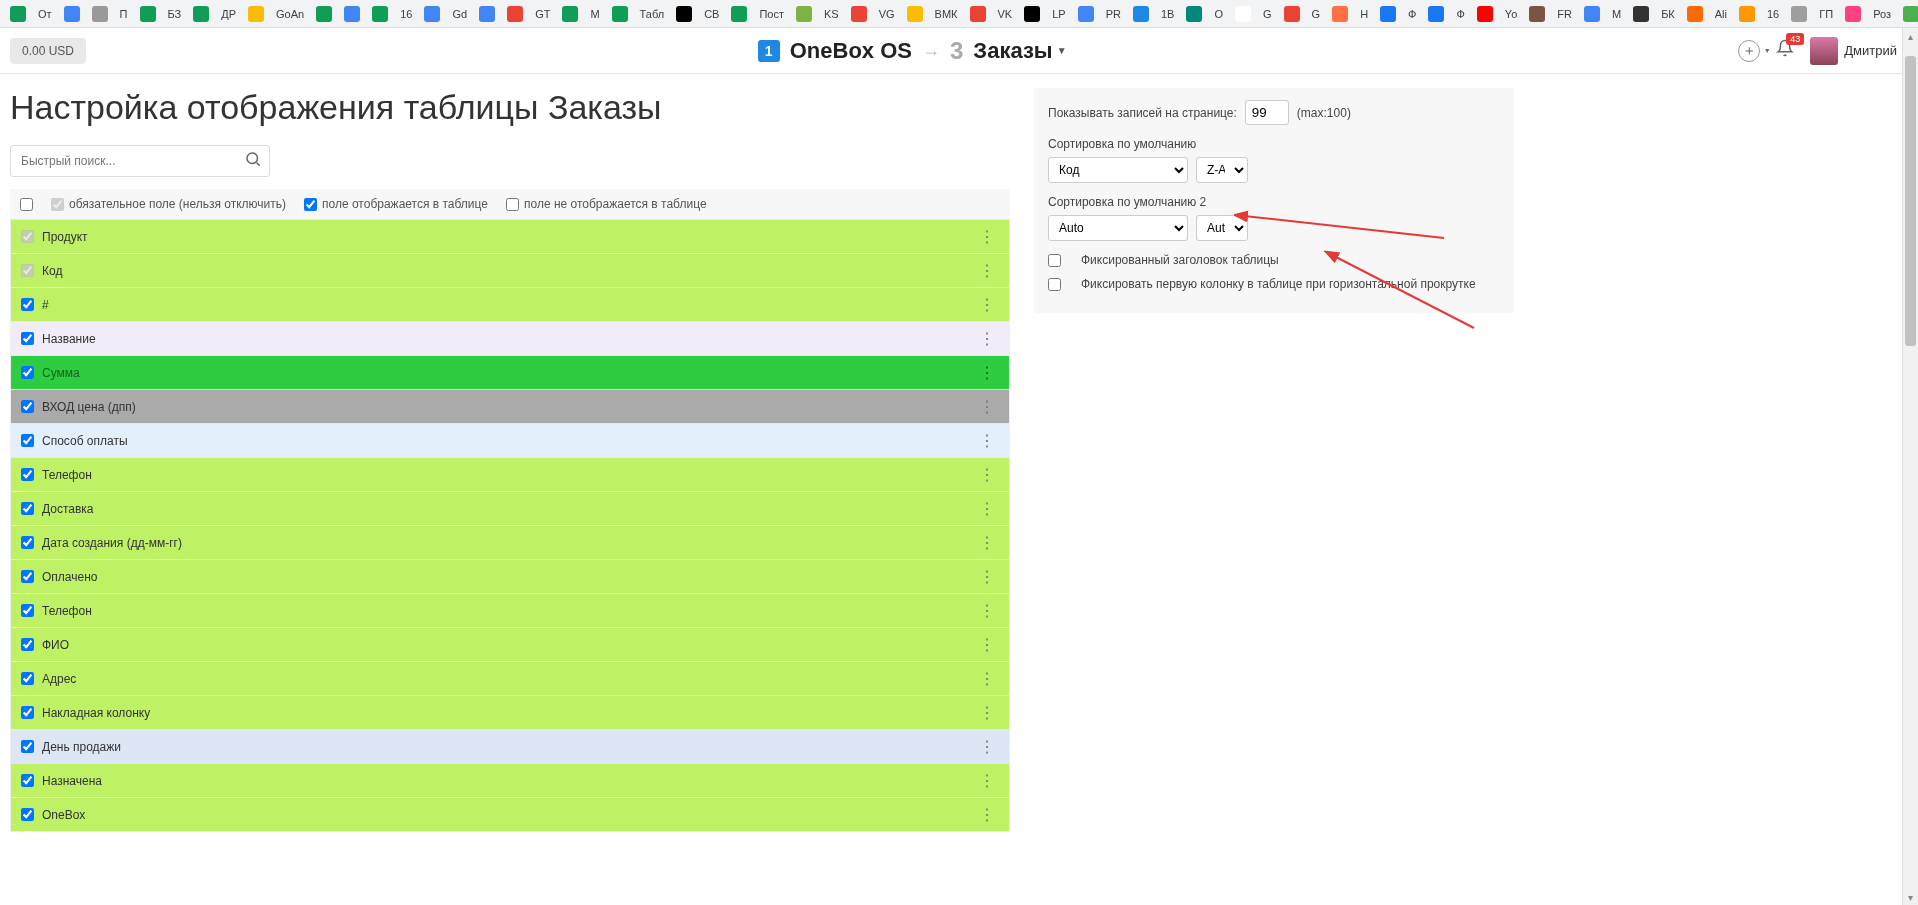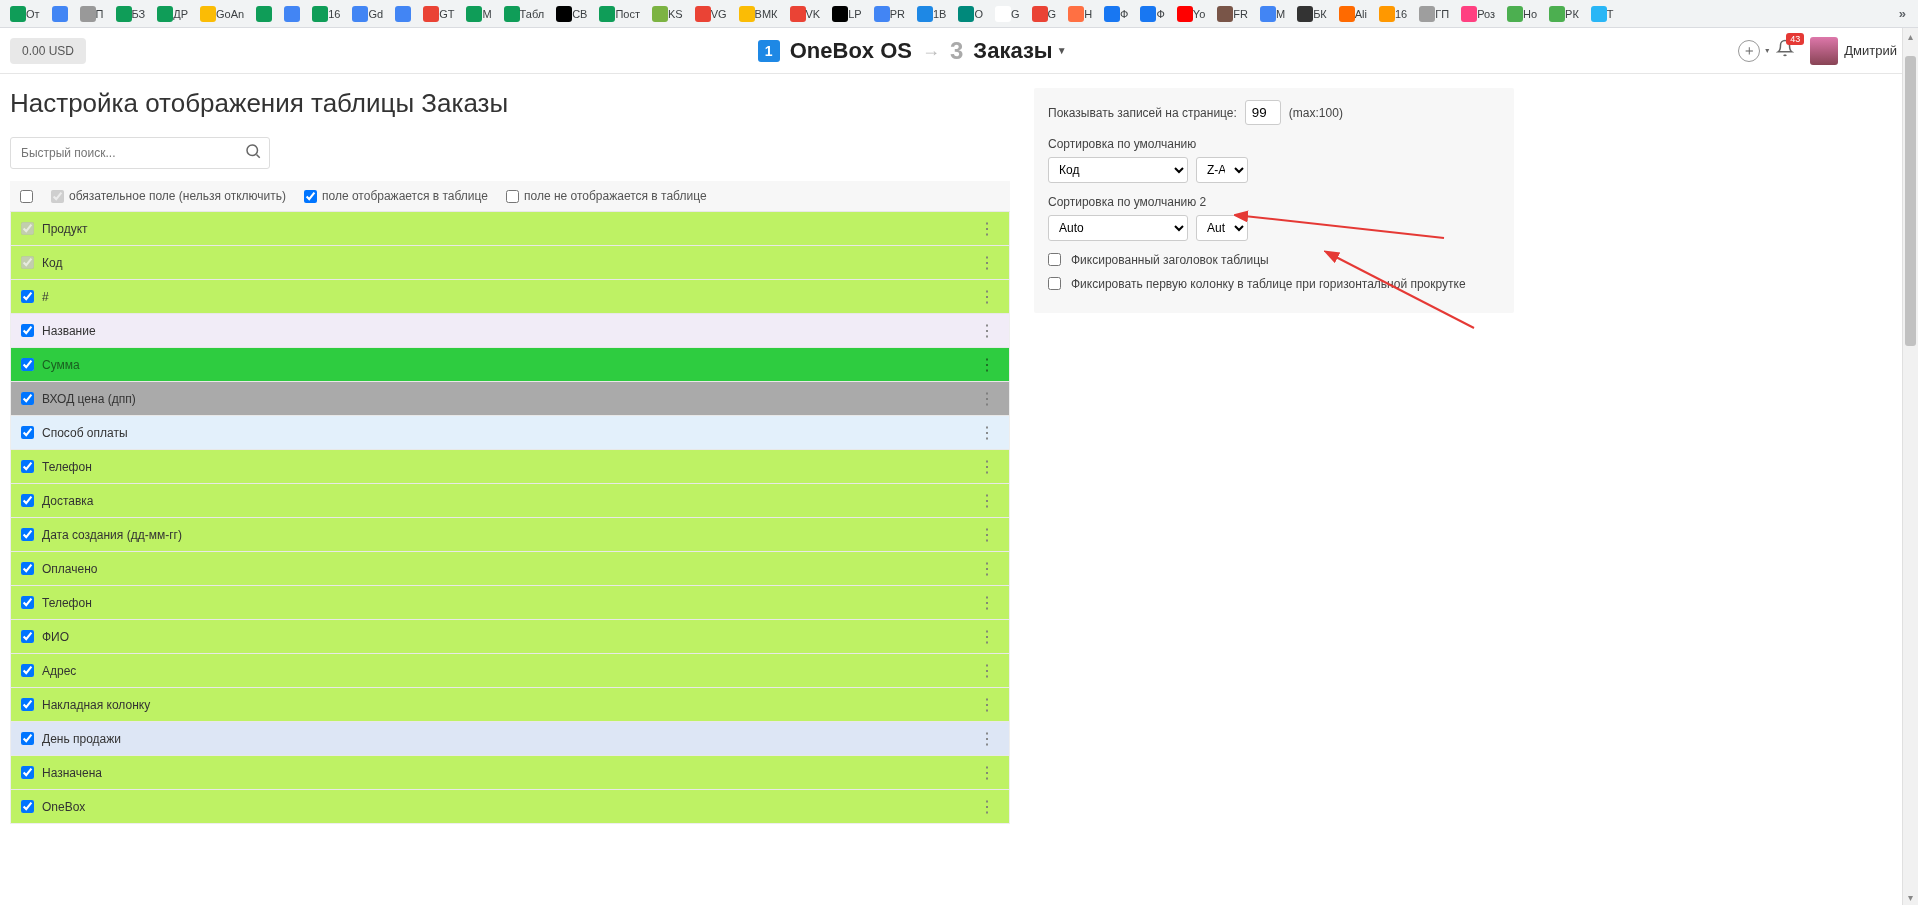--- a/index.html
+++ b/index.html
@@ -1,20 +1,20 @@
 <!DOCTYPE html>
 <html><head>
 <meta charset="utf-8">
 <style>
   * { box-sizing: border-box; margin: 0; padding: 0; }
   body { font-family: -apple-system, BlinkMacSystemFont, "Segoe UI", Arial, sans-serif; font-size: 13px; color: #333; background: #fff; }
 
   
   .bookmark-bar { height: 28px; background: #f1f3f4; border-bottom: 1px solid #dadce0; display: flex; align-items: center; padding: 0 6px; gap: 4px; overflow: hidden; }
-  .bm { display: flex; align-items: center; gap: 0; padding: 2px 4px; font-size: 11px; color: #3c4043; white-space: nowrap; cursor: pointer; }
+  .bm { display: flex; align-items: center; gap: 12px; padding: 2px 4px; font-size: 11px; color: #3c4043; white-space: nowrap; cursor: pointer; }
   .bm .fav { width: 16px; height: 16px; border-radius: 3px; display: inline-flex; align-items: center; justify-content: center; font-size: 10px; color: #fff; font-weight: bold; }
   .bm-more { margin-left: auto; padding: 0 6px; font-weight: bold; color: #5f6368; cursor: pointer; }
 
   
   .appbar { height: 46px; border-bottom: 1px solid #e6e6e6; display: flex; align-items: center; padding: 0 10px; }
   .balance-pill { background: #e8e8e8; color: #555; padding: 6px 12px; border-radius: 4px; font-size: 12px; }
   .center-title { flex: 1; display: flex; align-items: center; justify-content: center; gap: 10px; }
   .logo-1 { width: 22px; height: 22px; background: #1e88e5; color: #fff; display: flex; align-items: center; justify-content: center; font-weight: 700; border-radius: 3px; font-size: 14px; }
   .brand { font-size: 22px; font-weight: 700; color: #222; }
   .arrow-r { color: #bbb; font-size: 18px; }
@@ -27,21 +27,21 @@
   .bell { position: relative; color: #666; font-size: 18px; }
   .bell .badge { position: absolute; top: -6px; right: -10px; background: #e53935; color: #fff; font-size: 9px; padding: 1px 4px; border-radius: 3px; }
   .user { display: flex; align-items: center; gap: 6px; font-size: 13px; color: #333; }
   .avatar { width: 28px; height: 28px; background: linear-gradient(#d7a, #845); border-radius: 3px; }
 
   
   .page { display: flex; padding: 14px 10px 10px; gap: 24px; }
   .left-col { flex: 0 0 1000px; max-width: 1000px; }
   .right-col { flex: 0 0 480px; background: #f7f7f7; padding: 12px 14px; border-radius: 2px; align-self: flex-start; position: relative; }
 
-  h1.page-title { font-size: 26px; font-weight: 400; color: #333; margin-bottom: 18px; }
+  h1.page-title { font-size: 34px; font-weight: 400; color: #333; margin-bottom: 18px; }
 
   .search-wrap { position: relative; width: 260px; margin-bottom: 12px; }
   .search-wrap input { width: 100%; padding: 8px 34px 8px 10px; border: 1px solid #ddd; border-radius: 3px; font-size: 12px; }
   .search-wrap .mag { position: absolute; right: 8px; top: 50%; transform: translateY(-50%); color: #888; font-size: 16px; }
 
   .legend-row { background: #f7f7f7; padding: 8px 10px; display: flex; align-items: center; gap: 18px; font-size: 12px; color: #555; border-bottom: 1px solid #e8e8e8; }
   .legend-item { display: flex; align-items: center; gap: 5px; }
   .cb { width: 13px; height: 13px; }
 
   .field-list { border: 1px solid #eee; border-top: none; }
@@ -52,26 +52,26 @@
   .row-white { background: #bef264; }
   .row-lav { background: #f1ecf7; }
   .row-green { background: #2ecc40; color: #1b5e20; }
   .row-green .kebab { color: #1b5e20; }
   .row-gray { background: #aaa; }
   .row-blue { background: #e3f0fb; }
   .row-lblue { background: #dde6f5; }
 
   
   .rp-row { display: flex; align-items: center; gap: 8px; margin-bottom: 12px; font-size: 12px; color: #444; }
-  .rp-row input[type=text] { width: 36px; padding: 4px 6px; border: 1px solid #ccc; border-radius: 3px; text-align: left; }
+  .rp-row input[type=text] { width: 44px; padding: 4px 6px; border: 1px solid #ccc; border-radius: 3px; text-align: left; }
   .rp-label { font-size: 12px; color: #444; margin-bottom: 6px; display:block;}
   .rp-row select { padding: 4px 6px; border: 1px solid #ccc; border-radius: 3px; background: #fff; font-size: 12px; }
   .sel-wide { width: 140px; }
   .sel-small { width: 52px; }
-  .rp-cb-row { display: flex; align-items: flex-start; gap: 10px; font-size: 12px; color: #444; margin-bottom: 10px; }
+  .rp-cb-row { display: flex; align-items: flex-end; gap: 20px; font-size: 12px; color: #444; margin-bottom: 10px; }
 
   
   .arrow-svg { position: absolute; pointer-events: none; }
 
   
   .fake-scroll { position: fixed; right: 0; top: 28px; bottom: 0; width: 16px; background: #f1f1f1; border-left: 1px solid #e0e0e0; }
   .fake-scroll .thumb { position: absolute; top: 28px; left: 2px; right: 2px; height: 290px; background: #c1c1c1; border-radius: 3px; }
   .fake-scroll .arr { position: absolute; left: 0; right: 0; height: 16px; display:flex; align-items:center; justify-content:center; font-size:10px; color:#888;}
   .fake-scroll .arr.up { top:0;} .fake-scroll .arr.dn{bottom:0;}
 </style>

